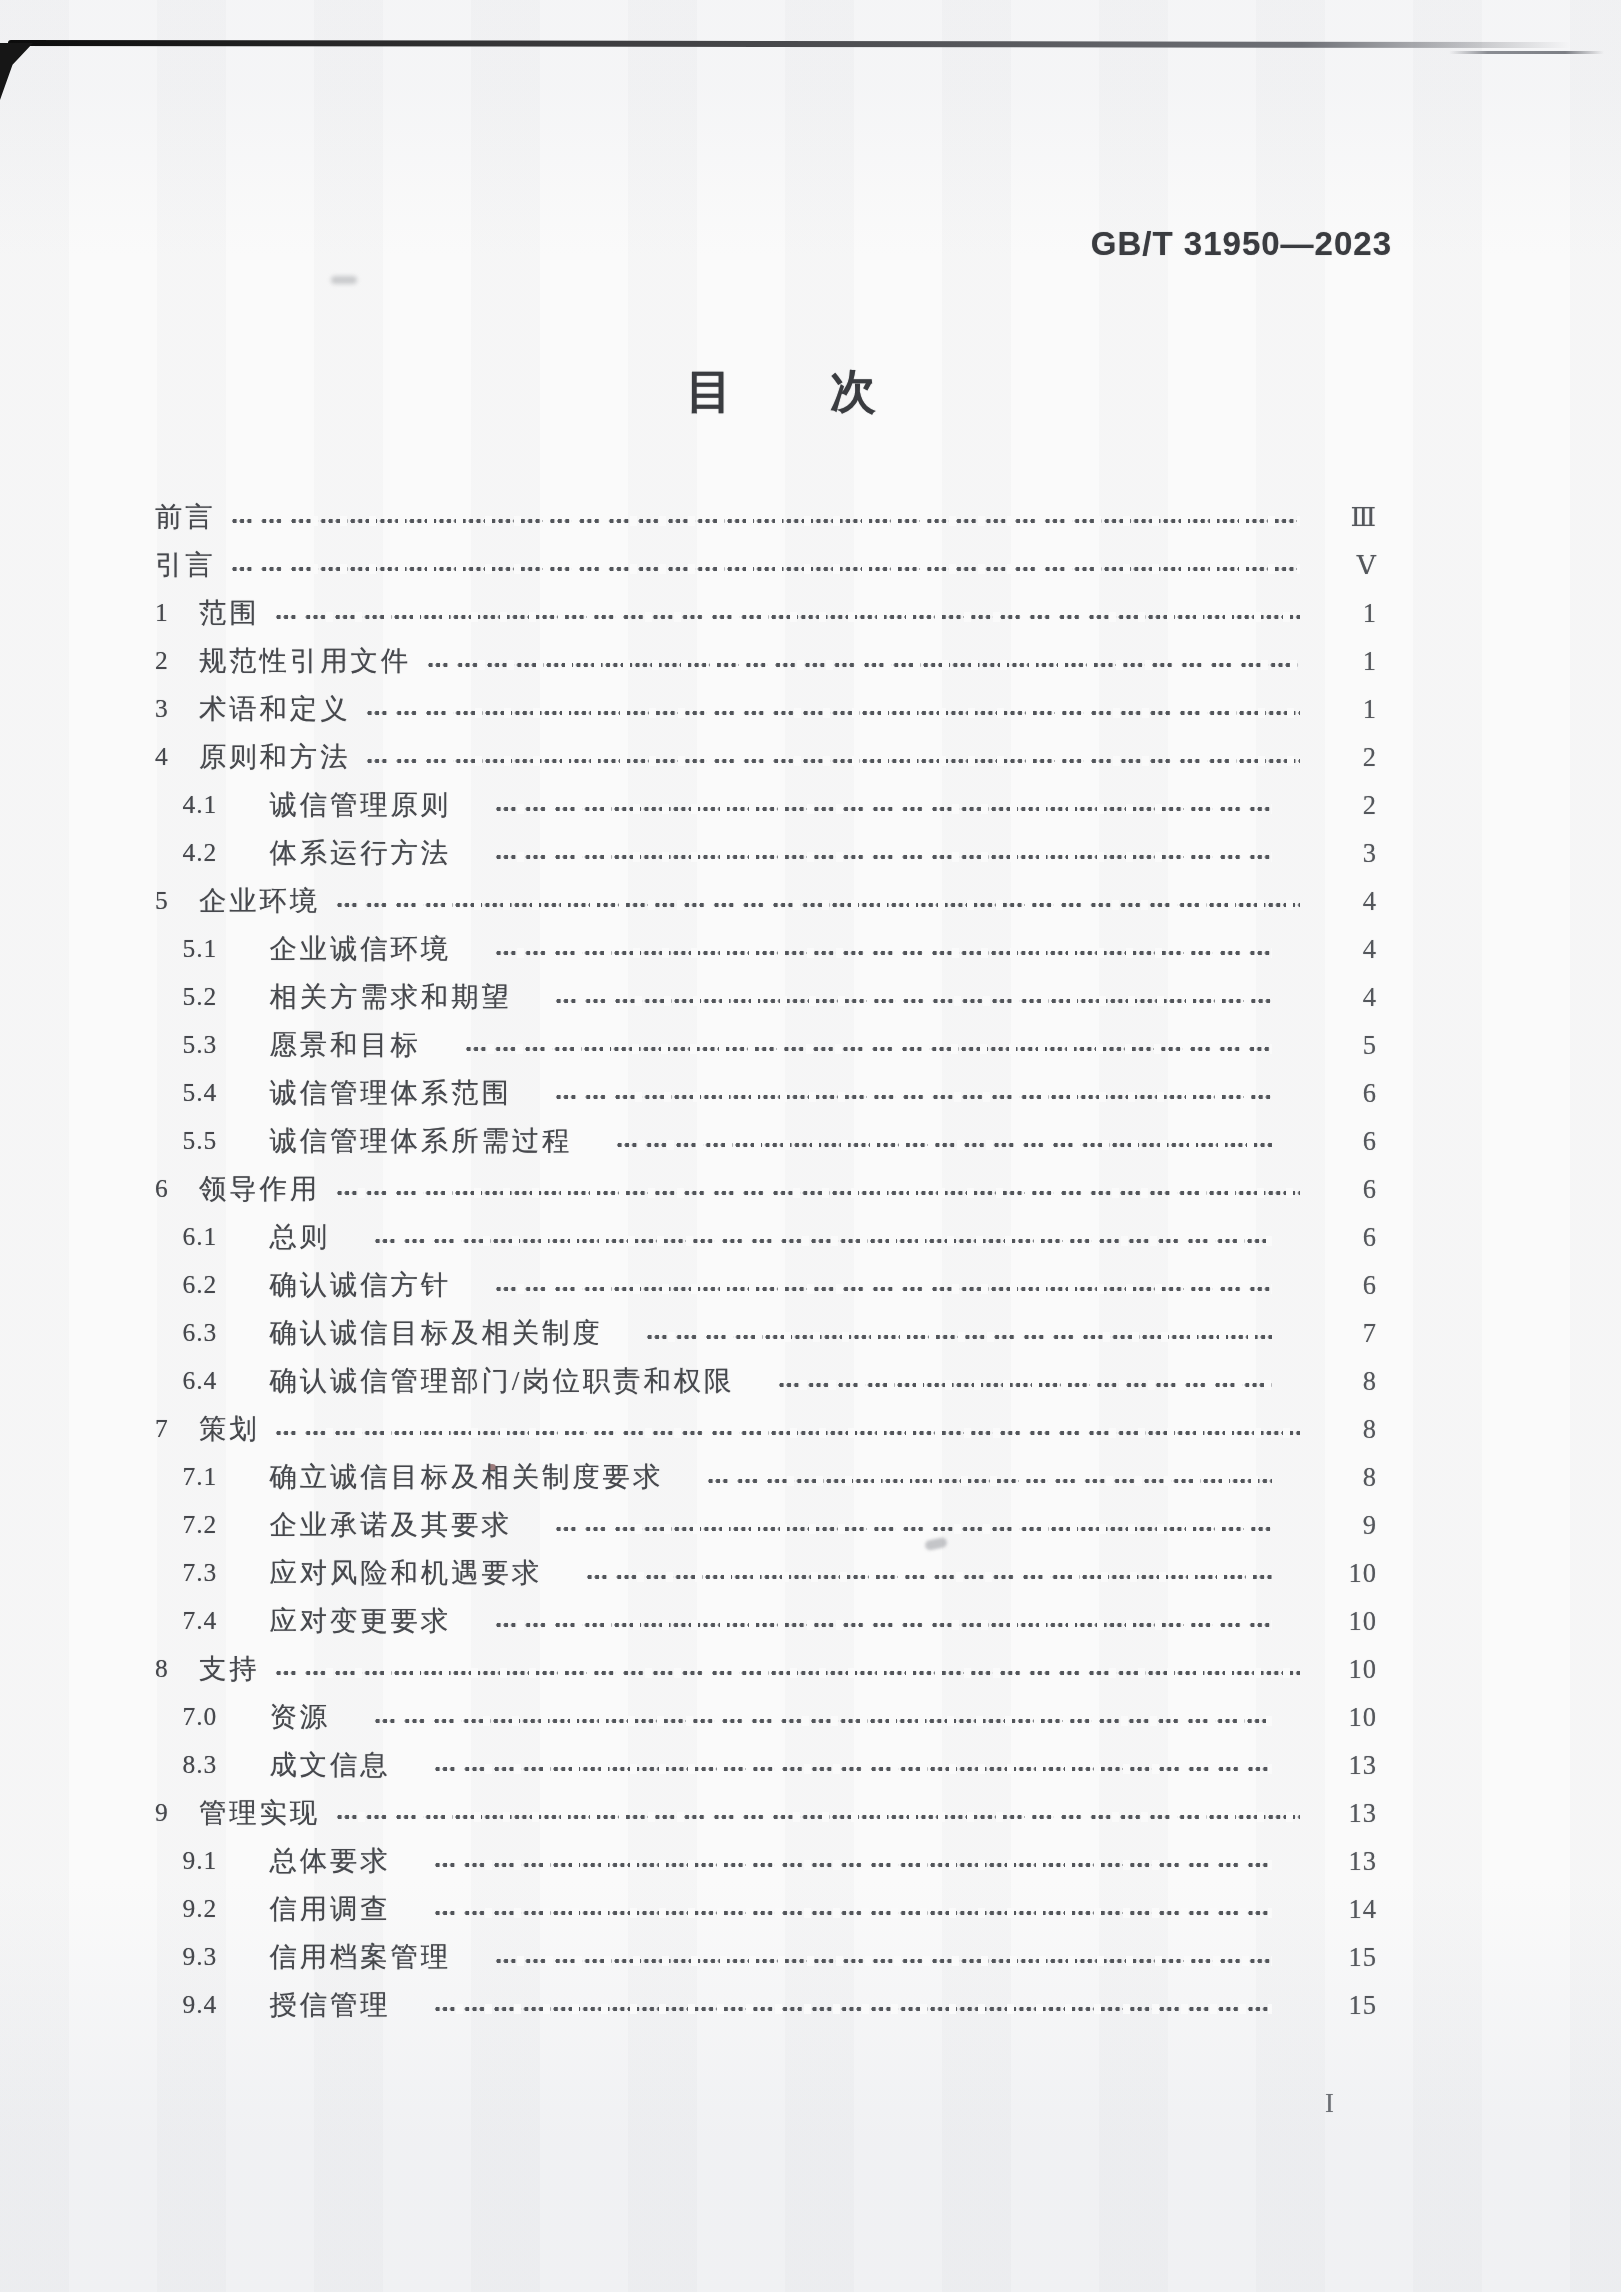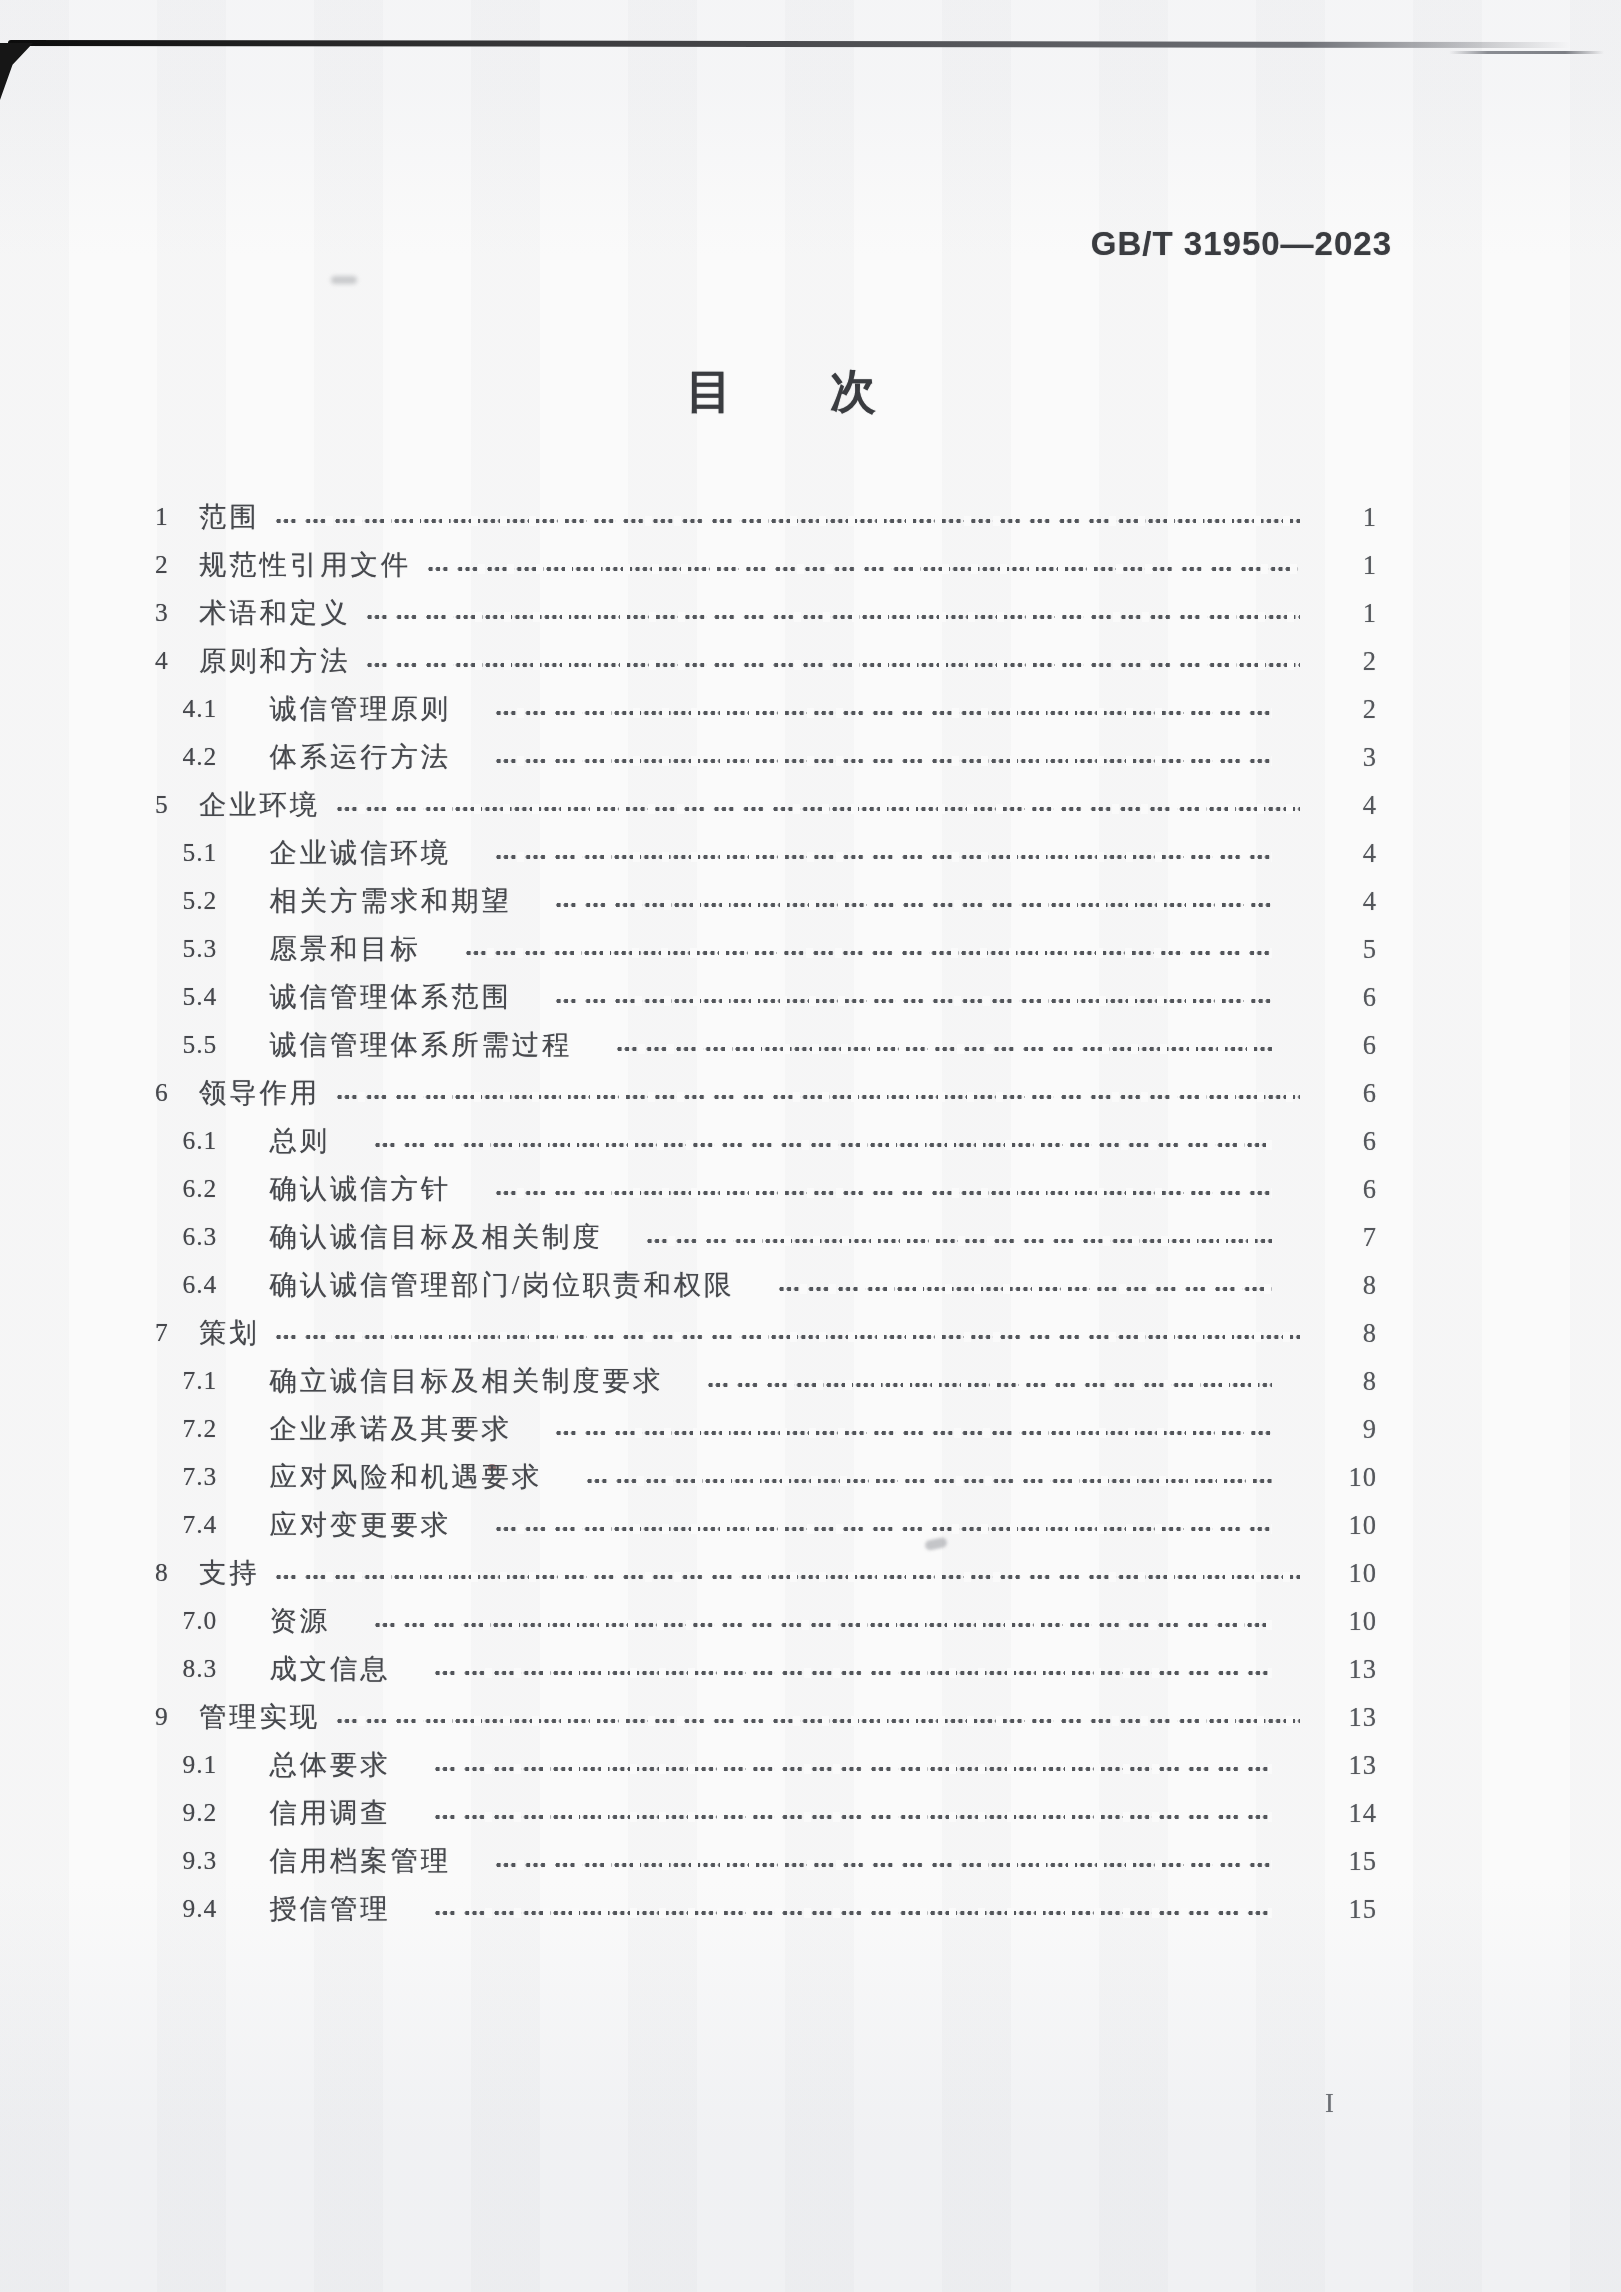--- a/index.html
+++ b/index.html
@@ -124,20 +124,32 @@
 
 <div class="std-code">GB/T 31950—2023</div>
 
 <div class="doc-title">
   <span>目</span>
   <span>次</span>
 </div>
 
 <div class="toc" id="toc">
     <div class="toc-row">
+
+    <span class="toc-label">前言</span>
+    <span class="dots"></span>
+    <span class="toc-page">Ⅲ</span>
+  </div>
+    <div class="toc-row">
+
+    <span class="toc-label">引言</span>
+    <span class="dots"></span>
+    <span class="toc-page">Ⅴ</span>
+  </div>
+    <div class="toc-row">
     <span class="toc-num">1</span>
     <span class="toc-label">范围</span>
     <span class="dots"></span>
     <span class="toc-page">1</span>
   </div>
     <div class="toc-row">
     <span class="toc-num">2</span>
     <span class="toc-label">规范性引用文件</span>
     <span class="dots"></span>
     <span class="toc-page">1</span>

